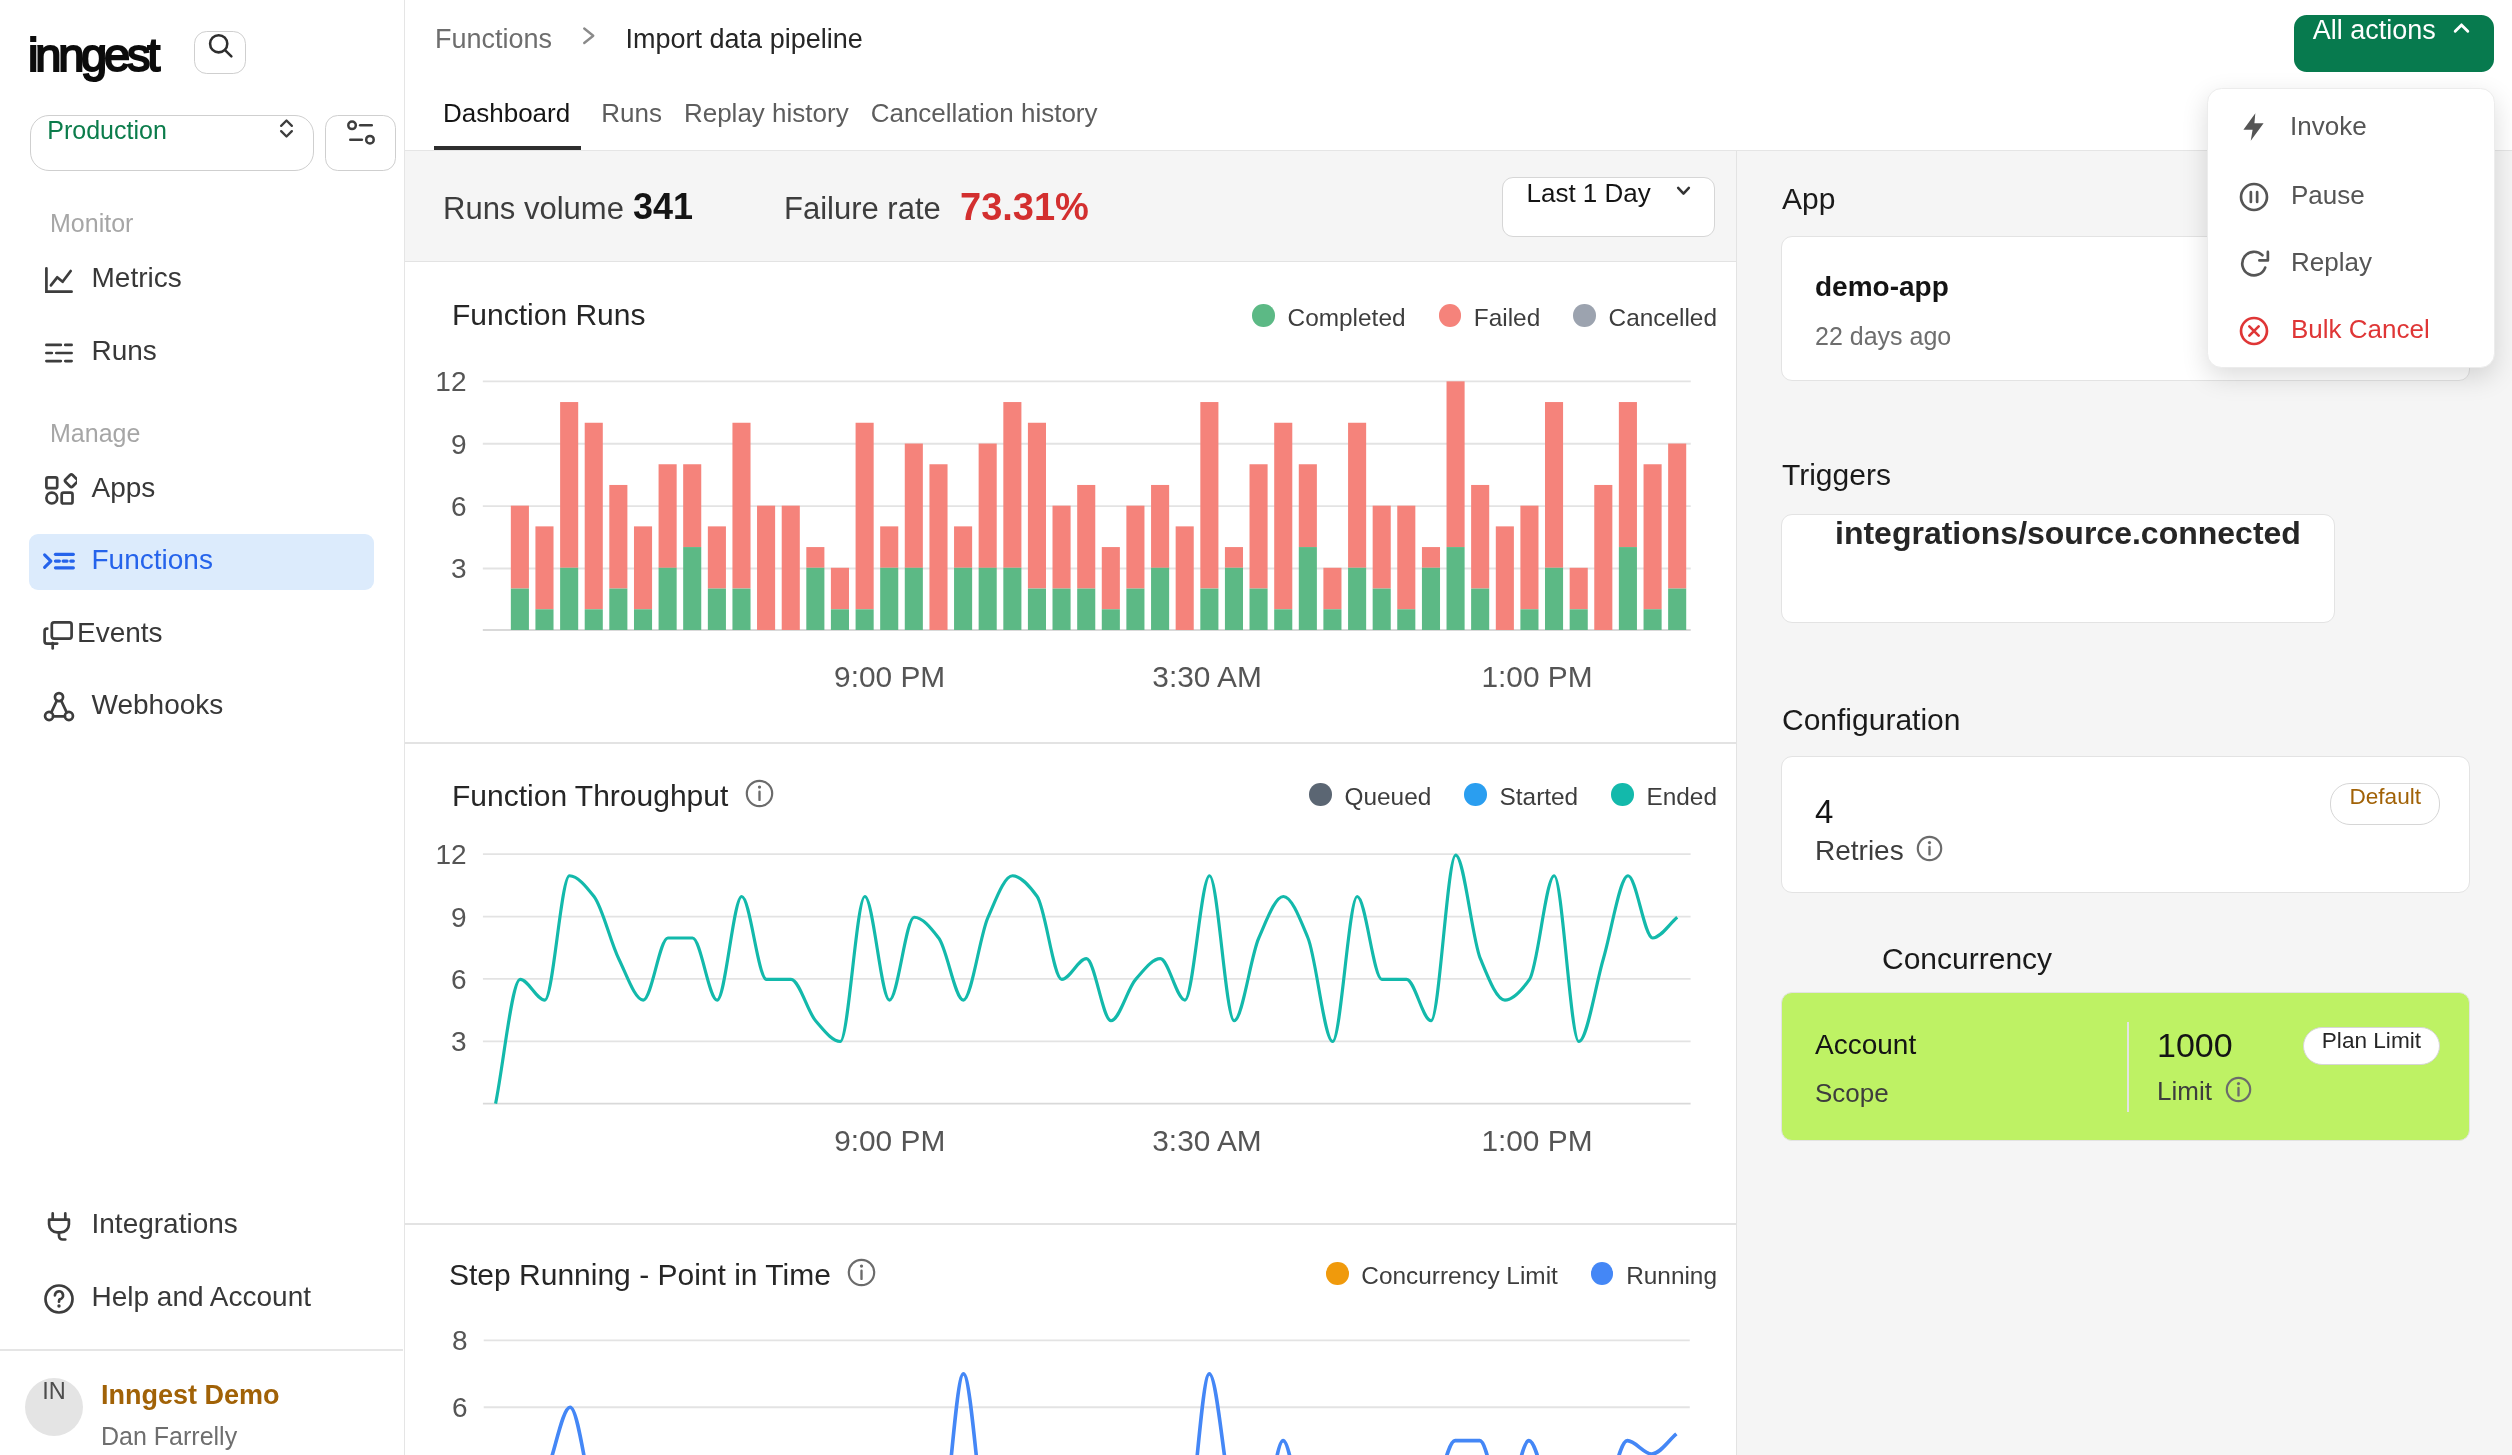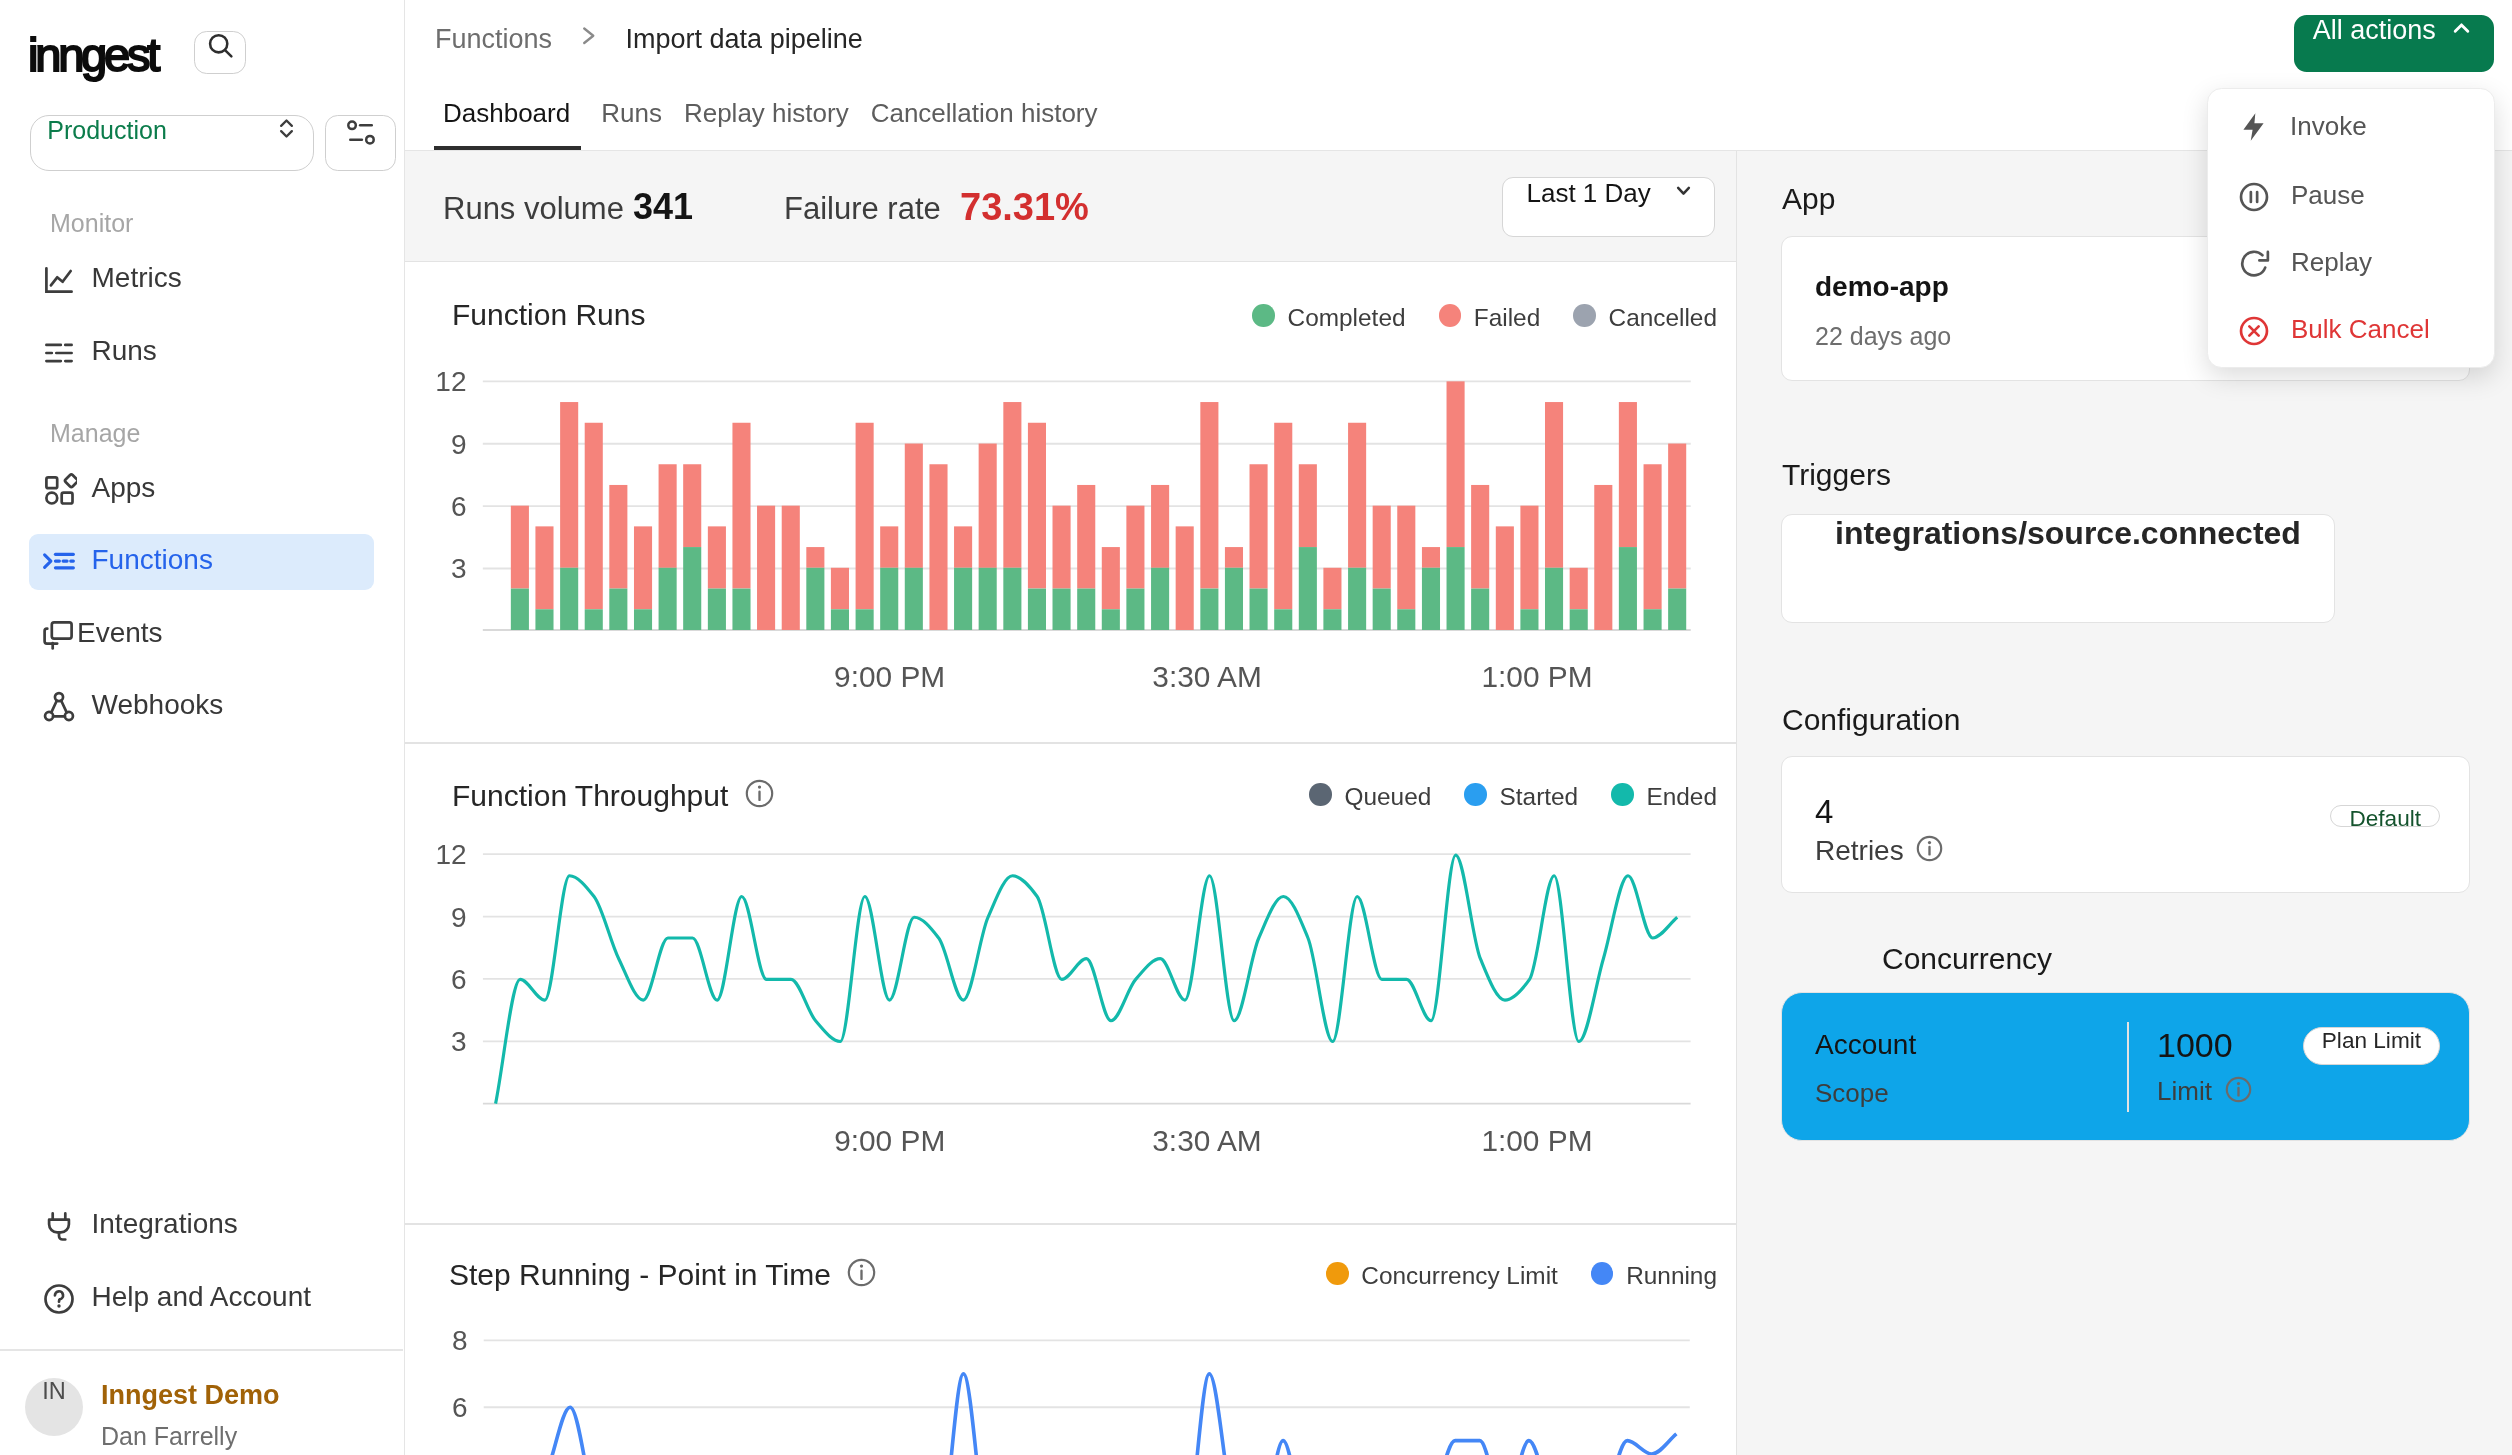--- a/index.html
+++ b/index.html
@@ -167,24 +167,24 @@
 <div class="abs" style="left:1781px;top:756px;width:689px;height:137px;background:#fff;border:1.8px solid #e3e3e3;border-radius:11px">
   <div class="abs" style="left:33px;top:36px;font-size:33px;color:#141414">4</div>
   <div class="abs row" style="left:33px;top:78px;gap:12.7px">
       <span style="font-size:28px;color:#3d3d3d">Retries</span>
       <svg width="27" height="27" viewBox="0 0 30 30" fill="none">
         <circle cx="15.0" cy="15.0" r="13.0" stroke="#6b6b6b" stroke-width="2.4"></circle>
         <line x1="15.0" y1="13.2" x2="15.0" y2="21.599999999999998" stroke="#6b6b6b" stroke-width="2.6" stroke-linecap="round"></line>
         <circle cx="15.0" cy="8.4" r="1.8" fill="#6b6b6b"></circle>
       </svg>
     </div>
-  <div class="abs row" style="right:29px;top:48px;height:22px;border:1.8px solid #d6d6d6;border-radius:20px;padding:0 18px;font-size:22.6px;color:#14532d;background:#fff">Default</div>
+  <div class="abs row" style="right:29px;top:26px;height:42px;border:1.8px solid #d6d6d6;border-radius:20px;padding:0 18px;font-size:22.6px;color:#a16207;background:#fff">Default</div>
 </div>
 <div class="abs" style="left:1882px;top:942px;font-size:30px;color:#1a1a1a">Concurrency</div>
-<div class="abs" style="left:1781px;top:992px;width:689px;height:149px;background:#0ea5e9;border:1.8px solid #e3e3e3;border-radius:21px">
+<div class="abs" style="left:1781px;top:992px;width:689px;height:149px;background:#bef264;border:1.8px solid #e3e3e3;border-radius:11px">
   <div class="abs" style="left:345px;top:29px;width:1.8px;height:90px;background:#e3e3e3"></div>
   <div class="abs" style="left:33px;top:36px;font-size:28px;color:#141414">Account</div>
   <div class="abs" style="left:33px;top:85px;font-size:26px;color:#3d3d3d">Scope</div>
   <div class="abs" style="left:375px;top:33px;font-size:34px;color:#141414">1000</div>
   <div class="abs row" style="left:375px;top:83px;gap:12.7px">
       <span style="font-size:26px;color:#3d3d3d">Limit</span>
       <svg width="27" height="27" viewBox="0 0 30 30" fill="none">
         <circle cx="15.0" cy="15.0" r="13.0" stroke="#6b6b6b" stroke-width="2.4"></circle>
         <line x1="15.0" y1="13.2" x2="15.0" y2="21.599999999999998" stroke="#6b6b6b" stroke-width="2.6" stroke-linecap="round"></line>
         <circle cx="15.0" cy="8.4" r="1.8" fill="#6b6b6b"></circle>

